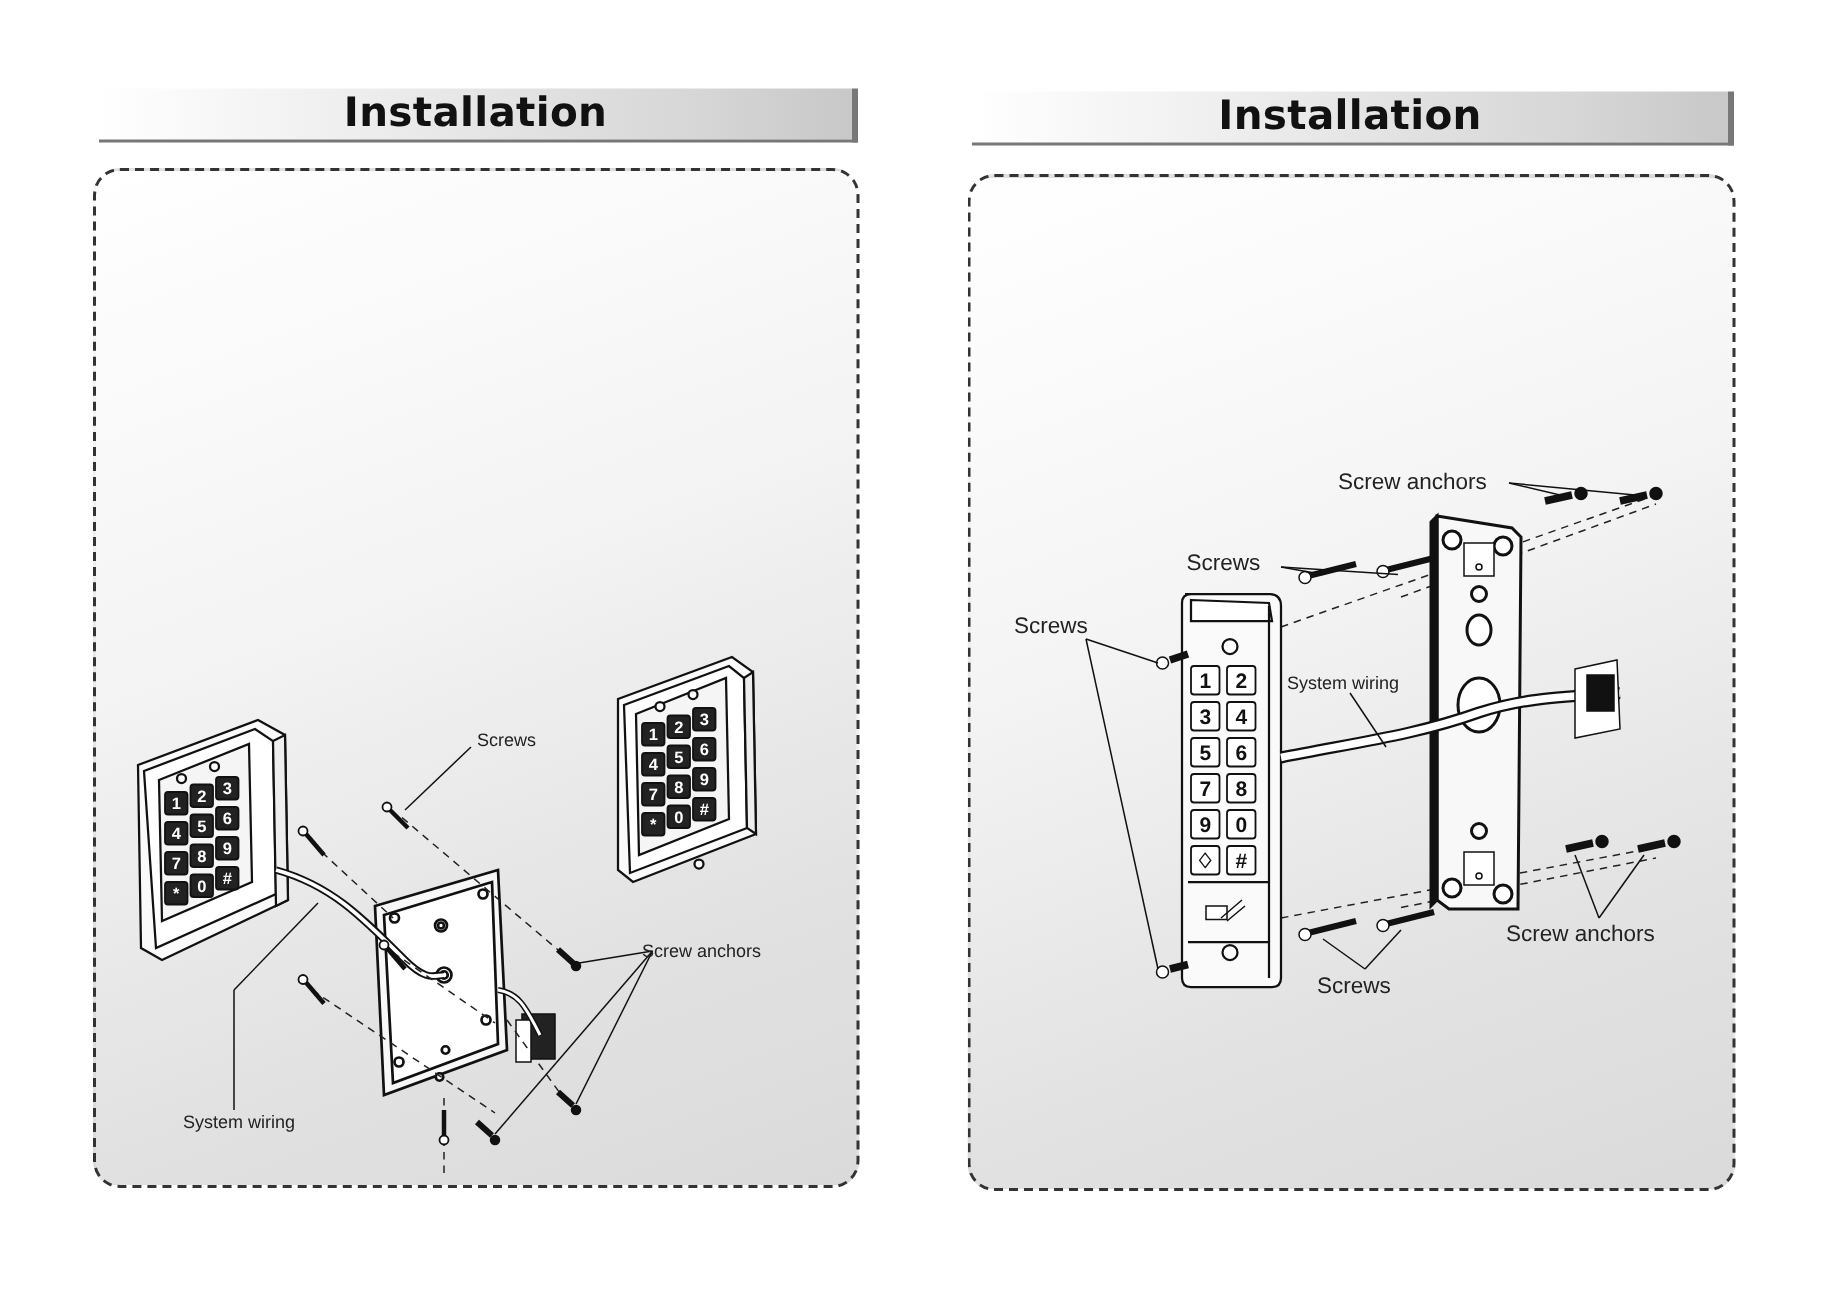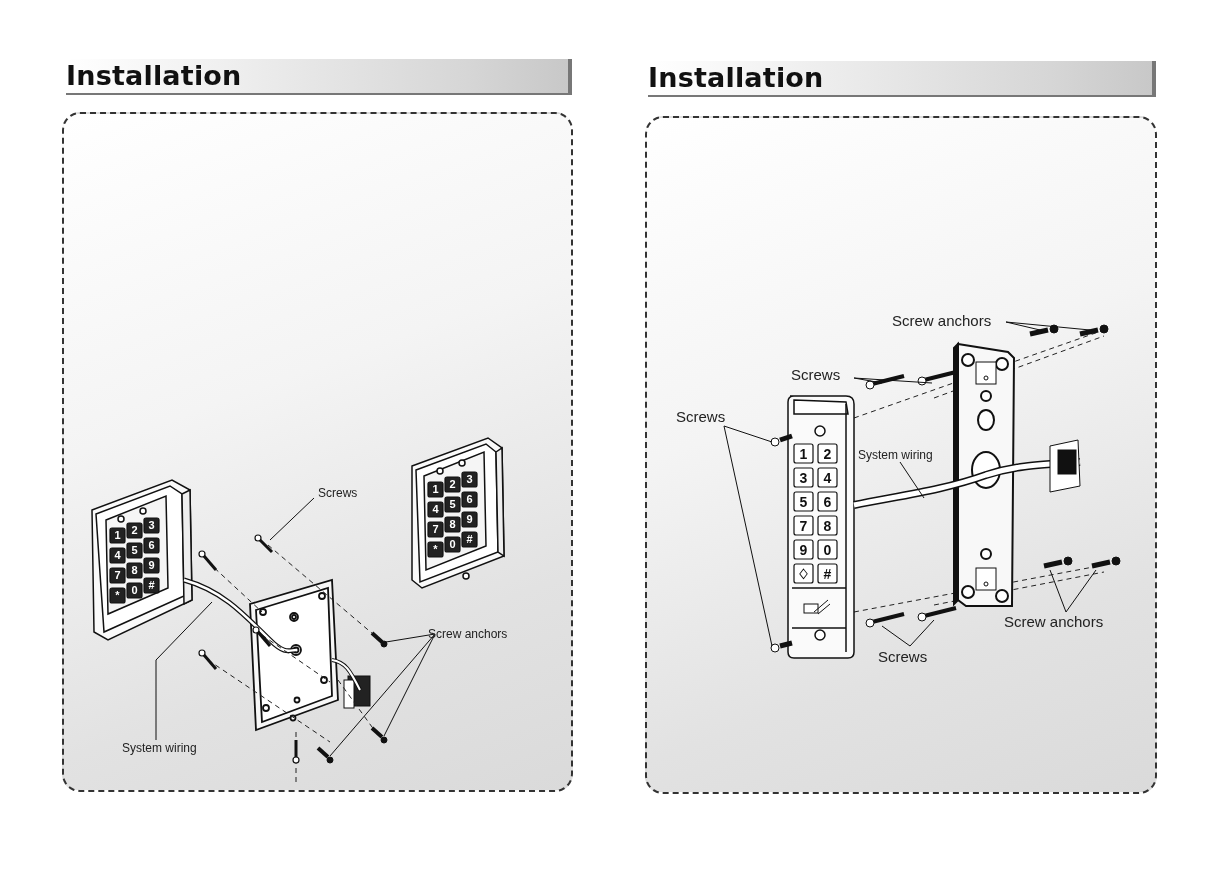--- a/index.html
+++ b/index.html
@@ -1,21 +1,21 @@
 <!DOCTYPE html>
 <html><head>
 <meta charset="utf-8">
 <style>
   html,body{margin:0;padding:0;background:#fff;}
   body{width:1228px;height:876px;position:relative;overflow:hidden;font-family:"Liberation Sans",sans-serif;}
   .page{position:absolute;top:0;}
   .page.left{left:0;width:614px;height:876px;}
   .page.right{left:614px;width:614px;height:876px;}
   .title-bar{position:absolute;height:36px;background:linear-gradient(90deg,#ffffff 0%,#f0f0f0 30%,#d6d6d6 80%,#c8c8c8 100%);border-bottom:2px solid #777;border-right:4px solid #777;box-sizing:border-box;}
-  .title-bar .t{position:absolute;left:0;right:0;top:0;text-align:left;font-family:"DejaVu Sans",sans-serif;font-weight:bold;font-size:27px;line-height:34px;color:#111;letter-spacing:0.2px;}
+  .title-bar .t{position:absolute;left:0;right:0;top:0;text-align:center;font-family:"DejaVu Sans",sans-serif;font-weight:bold;font-size:27px;line-height:34px;color:#111;letter-spacing:0.2px;}
   .left .title-bar{left:66px;top:59px;width:506px;}
   .right .title-bar{left:34px;top:61px;width:508px;}
   .panel{position:absolute;border:2px dashed #333;border-radius:18px;box-sizing:border-box;background:linear-gradient(160deg,#ffffff 0%,#f4f4f4 40%,#e2e2e2 75%,#dadada 100%);}
   .left .panel{left:62px;top:112px;width:511px;height:680px;}
   .right .panel{left:31px;top:116px;width:512px;height:678px;}
   svg.ill{position:absolute;left:0;top:0;}
   .lbl{font-family:"Liberation Sans",sans-serif;fill:#222;}
 </style>
 </head>
 <body>

